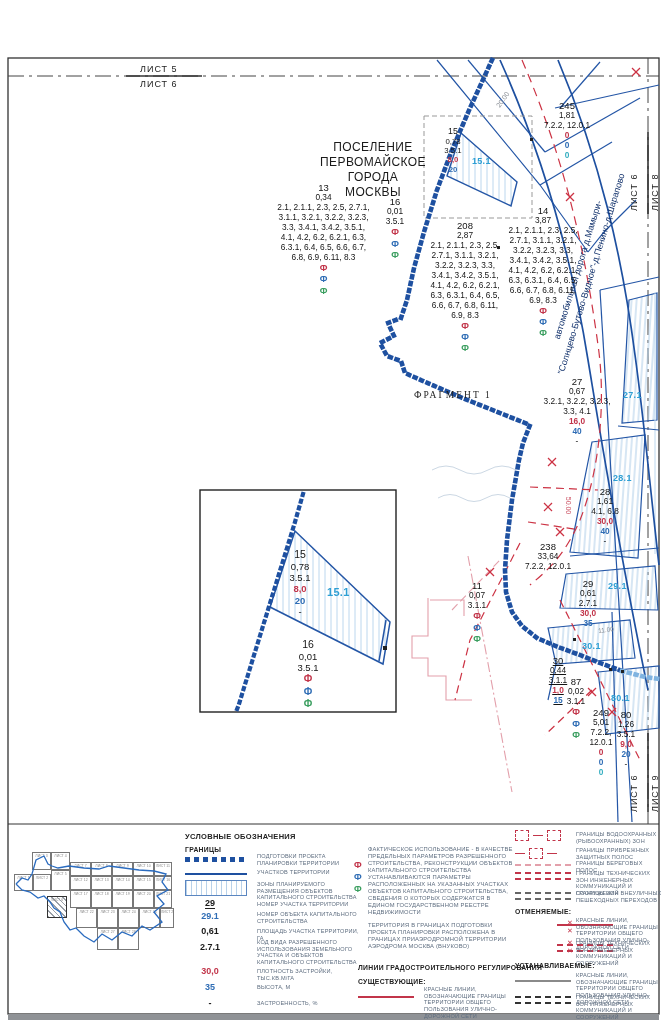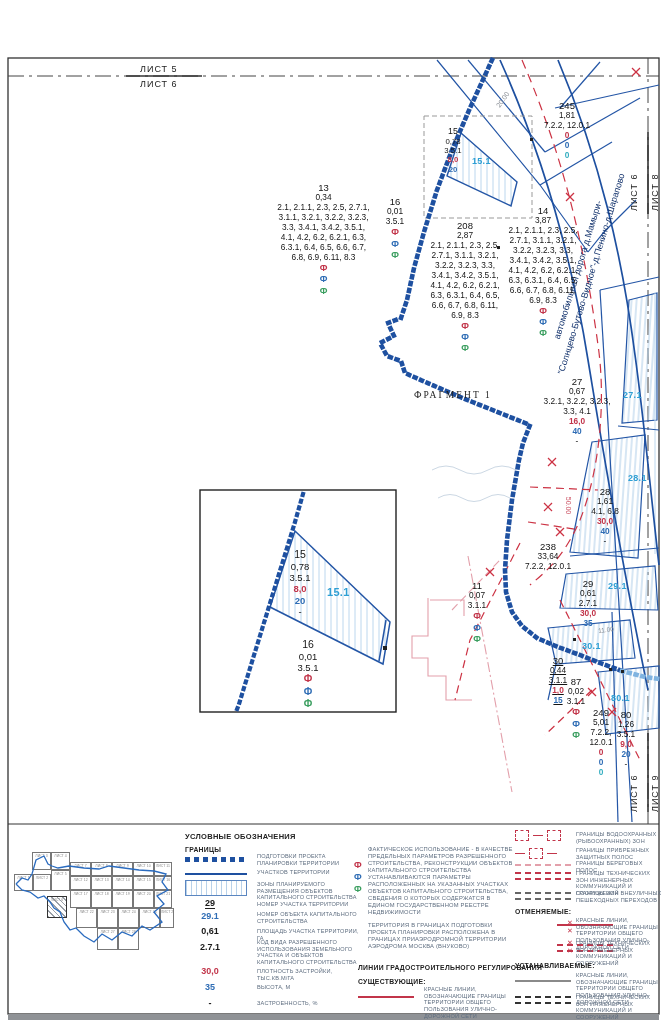--- a/index.html
+++ b/index.html
@@ -198,20 +198,25 @@
   </svg>
 
 
   <div class="toplab" style="left:140px;top:64px;">ЛИСТ 5</div>
   <div class="toplab" style="left:140px;top:79px;">ЛИСТ 6</div>
   <div class="vtext" style="left:629px;top:135px;height:76px;">ЛИСТ 6</div>
   <div class="vtext" style="left:650px;top:135px;height:76px;">ЛИСТ 8</div>
   <div class="vtext" style="left:629px;top:736px;height:76px;">ЛИСТ 6</div>
   <div class="vtext" style="left:650px;top:736px;height:76px;">ЛИСТ 9</div>
 
+  <div class="title">
+    <div>ПОСЕЛЕНИЕ</div>
+    <div>ПЕРВОМАЙСКОЕ</div>
+    <div>ГОРОДА МОСКВЫ</div>
+  </div>
 
   <div class="frag">ФРАГМЕНТ 1</div>
 
   <div class="roadlab">
     <div>автомобильная дорога д.Мамыри-</div>
     <div>"Солнцево-Бутово-Видное"-д.Пенино-д.Шарапово</div>
   </div>
 
   <div class="dim" style="left:494px;top:96px;transform:rotate(-55deg);">20.00</div>
   <div class="dim" style="left:560px;top:502px;transform:rotate(90deg);color:#cc5566;">50.00</div>
@@ -274,21 +279,21 @@
   <div class="pb" style="left:542px;top:376px;width:70px;">
     <div class="num">27</div>
     <div>0,67</div>
     <div>3.2.1, 3.2.2, 3.2.3, 3.3, 4.1</div>
     <div class="red">16,0</div>
     <div class="blu">40</div>
     <div>-</div>
   </div>
   <div class="zone" style="left:623px;top:390px;">27.1</div>
 
-  <div class="zone" style="left:628px;top:473px;text-align:right;">28.1</div>
+  <div class="zone" style="left:613px;top:473px;text-align:right;">28.1</div>
   <div class="pb" style="left:580px;top:486px;width:50px;text-align:center;">
     <div class="num">28</div>
     <div>1,61</div>
     <div>4.1, 6.8</div>
     <div class="red">30,0</div>
     <div class="blu">40</div>
     <div>-</div>
   </div>
 
   <div class="pb" style="left:523px;top:541px;width:50px;">

